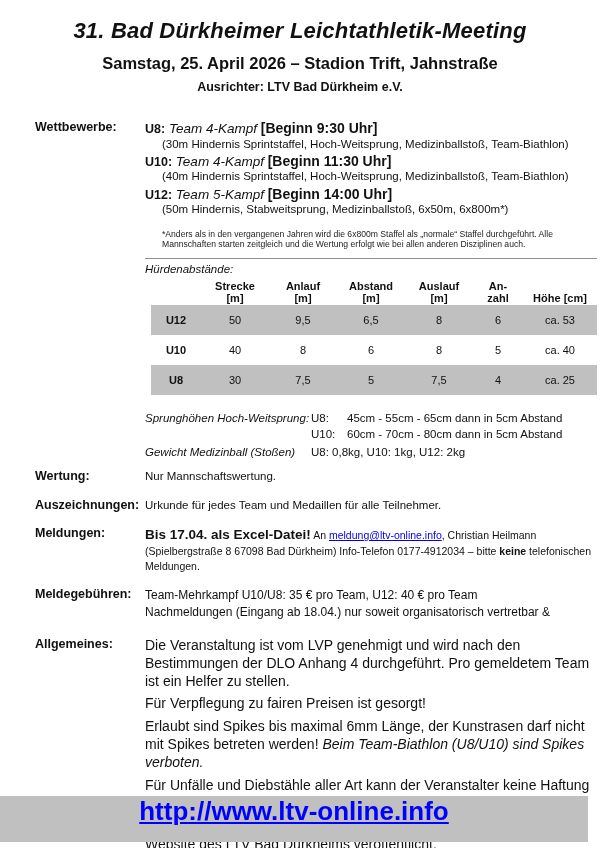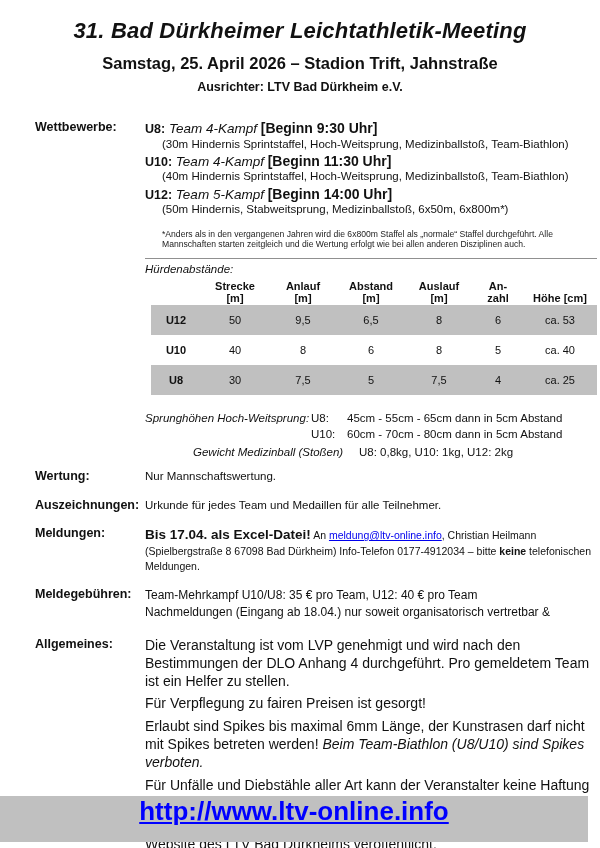--- a/index.html
+++ b/index.html
@@ -172,21 +172,21 @@
           <div class="kv">
               <span class="k">U8:</span>
               <span>45cm - 55cm - 65cm dann in 5cm Abstand</span>
             </div>
           <div class="kv">
               <span class="k">U10:</span>
               <span>60cm - 70cm - 80cm dann in 5cm Abstand</span>
             </div>
         </div>
       </div>
-      <div class="pairline" style="margin-top:3px;margin-left:48px;">
+      <div class="pairline" style="margin-top:3px;">
         <div class="plabel">Gewicht Medizinball (Stoßen)</div>
         <div class="pval">U8: 0,8kg, U10: 1kg, U12: 2kg</div>
       </div>
     </div>
   </div>
 
   <div class="row sec">
     <div class="slabel">Wertung:</div>
     <div class="scontent bodytext">Nur Mannschaftswertung.</div>
   </div>

